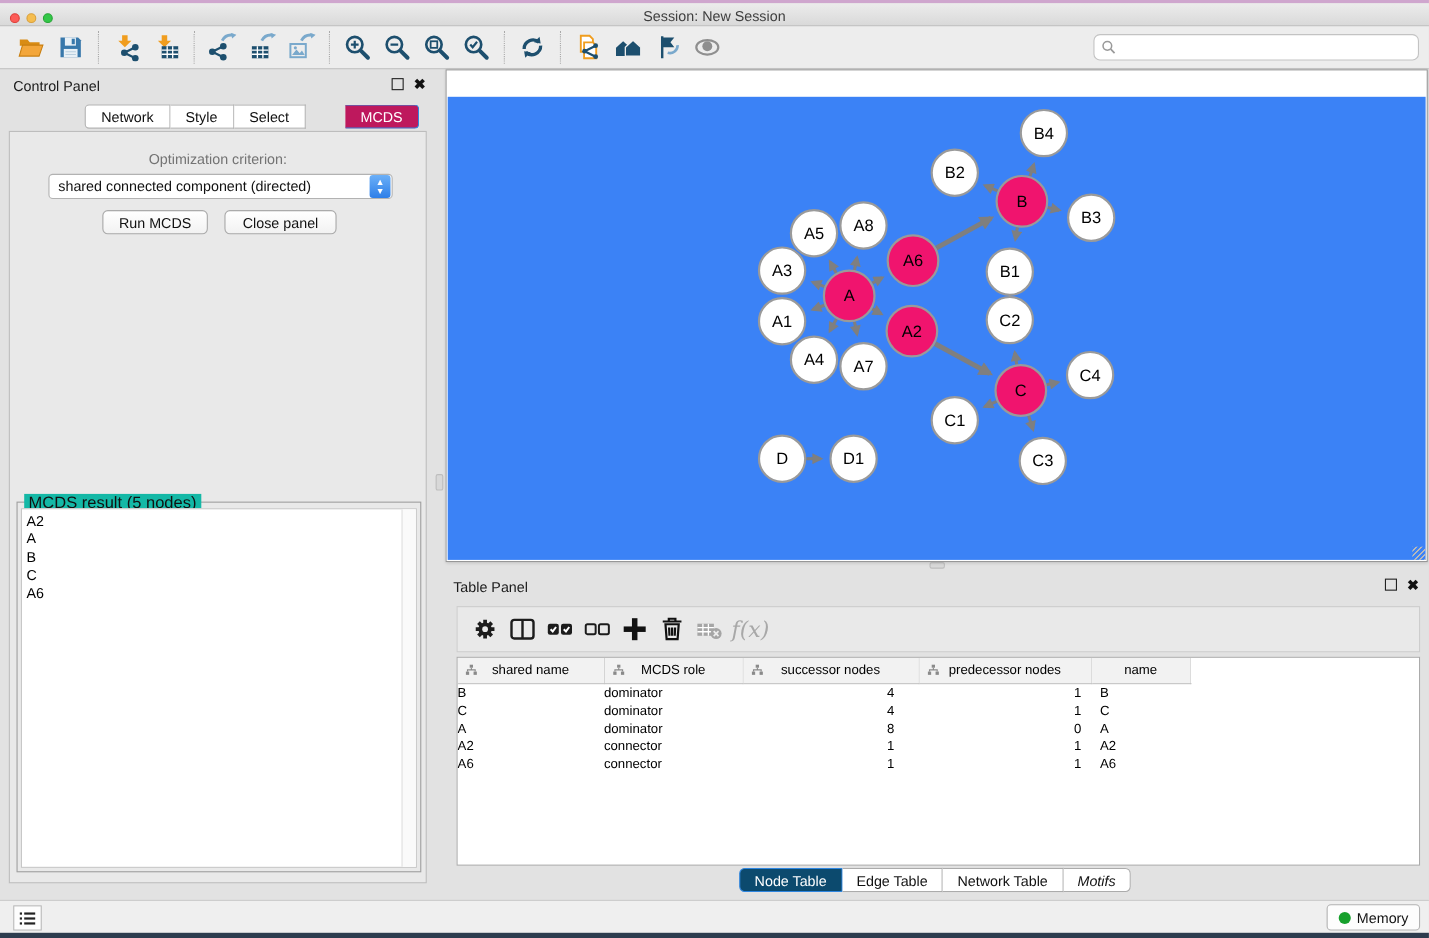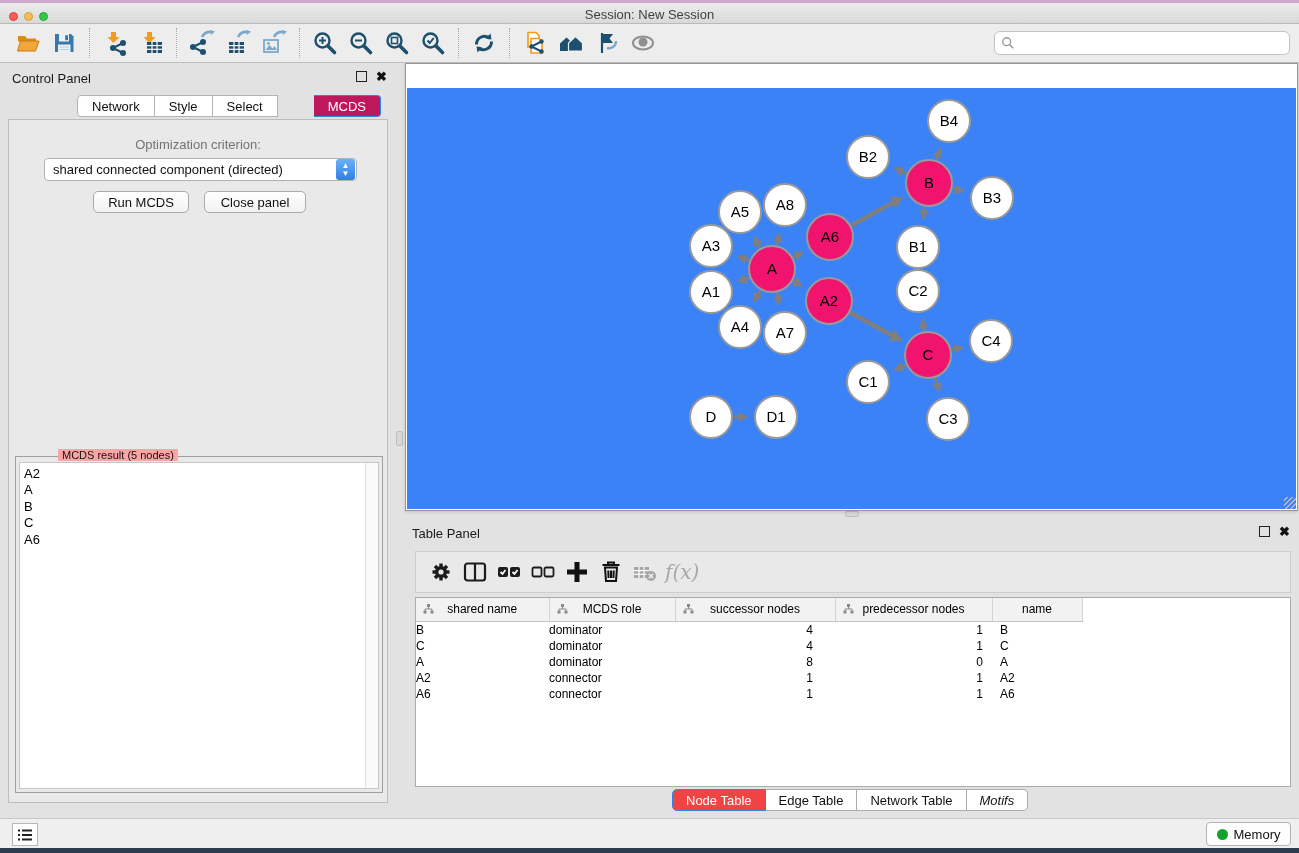--- a/index.html
+++ b/index.html
@@ -47,22 +47,22 @@
   .dropdown .dd-text { flex:1; font-size:13px; color:#111; padding-left:8px; white-space:nowrap; overflow:hidden; }
   .dd-stepper { width:19px; height:21px; margin-right:1px; border-radius:3px;
                 background:linear-gradient(#6cb0f8,#2e7fe8); color:#fff; font-size:8px; line-height:8px;
                 display:flex; flex-direction:column; align-items:center; justify-content:center; }
   .btn { position:absolute; height:22px; background:linear-gradient(#ffffff,#f2f2f2); border:1px solid #ababab;
          border-radius:5px; font-size:13px; color:#111; display:flex; align-items:center; justify-content:center; }
   #btn-run { left:84px; top:71px; width:96px; }
   #btn-close-panel { left:195px; top:71px; width:102px; }
   .groupbox { position:absolute; left:6px; top:336px; width:368px; height:337px;
               border:1px solid #9f9f9f; }
-  .groupbox .gb-title { position:absolute; left:6px; top:-8px; background:#fca5a5; padding:0 4px;
-                        font-size:11px; color:#111;margin-left:36px; }
+  .groupbox .gb-title { position:absolute; left:6px; top:-8px; background:#14b8a6; padding:0 4px;
+                        font-size:15px; color:#111; }
   .gb-list { position:absolute; left:3px; top:5px; right:3px; bottom:3px; background:#fff;
              border:1px solid #c7c7c7; font-size:13px; color:#000; padding:3px 0 0 4px; line-height:16.4px; }
   .gb-scroll { position:absolute; right:0; top:0; bottom:0; width:13px; background:#fafafa; border-left:1px solid #e0e0e0; }
 
   
   .netwin { position:absolute; left:405px; top:63px; width:893px; height:448px;
             border:1px solid #979797; background:#fff; box-shadow:0 1px 3px rgba(0,0,0,0.15); }
   .netwin-titlebar { position:absolute; left:0; top:0; width:100%; height:24px;
                      background:linear-gradient(#ececec,#d5d5d5); border-bottom:1px solid #b2b2b2; }
   .netwin-titlebar .title { position:absolute; left:0; right:0; top:5px; text-align:center; font-size:13px; color:#333; }
@@ -91,21 +91,21 @@
                        font-weight:normal; height:23px; text-align:center; position:relative; }
   table.datatable th .hicon { position:absolute; left:7px; top:6px; }
   table.datatable td { height:16px; padding:0; line-height:16px; white-space:nowrap; }
   td.al { text-align:left; padding-left:10px; }
   td.ar { text-align:right; }
   .tp-tabs { position:absolute; left:267px; top:271px; display:flex; }
   .tp-tab { height:22px; padding:0 13px; background:#fff; border:1px solid #ababab; border-left:none;
             font-size:13px; color:#111; display:flex; align-items:center; }
   .tp-tab:first-child { border-left:1px solid #ababab; border-radius:5px 0 0 5px; }
   .tp-tab:last-child { border-radius:0 5px 5px 0;font-style:italic; }
-  .tp-tab.active { background:#ef4444; border-color:#2f86e0; color:#fff; }
+  .tp-tab.active { background:#0c4a6e; border-color:#2f86e0; color:#fff; }
 
   
   .statusbar { position:absolute; left:0; top:818px; width:100%; height:30px; background:#efefef;
                border-top:1px solid #c9c9c9; }
   .list-btn { position:absolute; left:12px; top:4px; width:26px; height:23px; background:#fdfdfd;
               border:1px solid #b8b8b8; display:flex; align-items:center; justify-content:center; }
   .mem-btn { position:absolute; right:8px; top:3px; width:85px; height:24px; background:#fdfdfd;
              border:1px solid #b3b3b3; border-radius:4px; display:flex; align-items:center;
              justify-content:center; gap:6px; font-size:13px; color:#111; }
   .mem-dot { width:11px; height:11px; border-radius:50%; background:#16a02c; }

